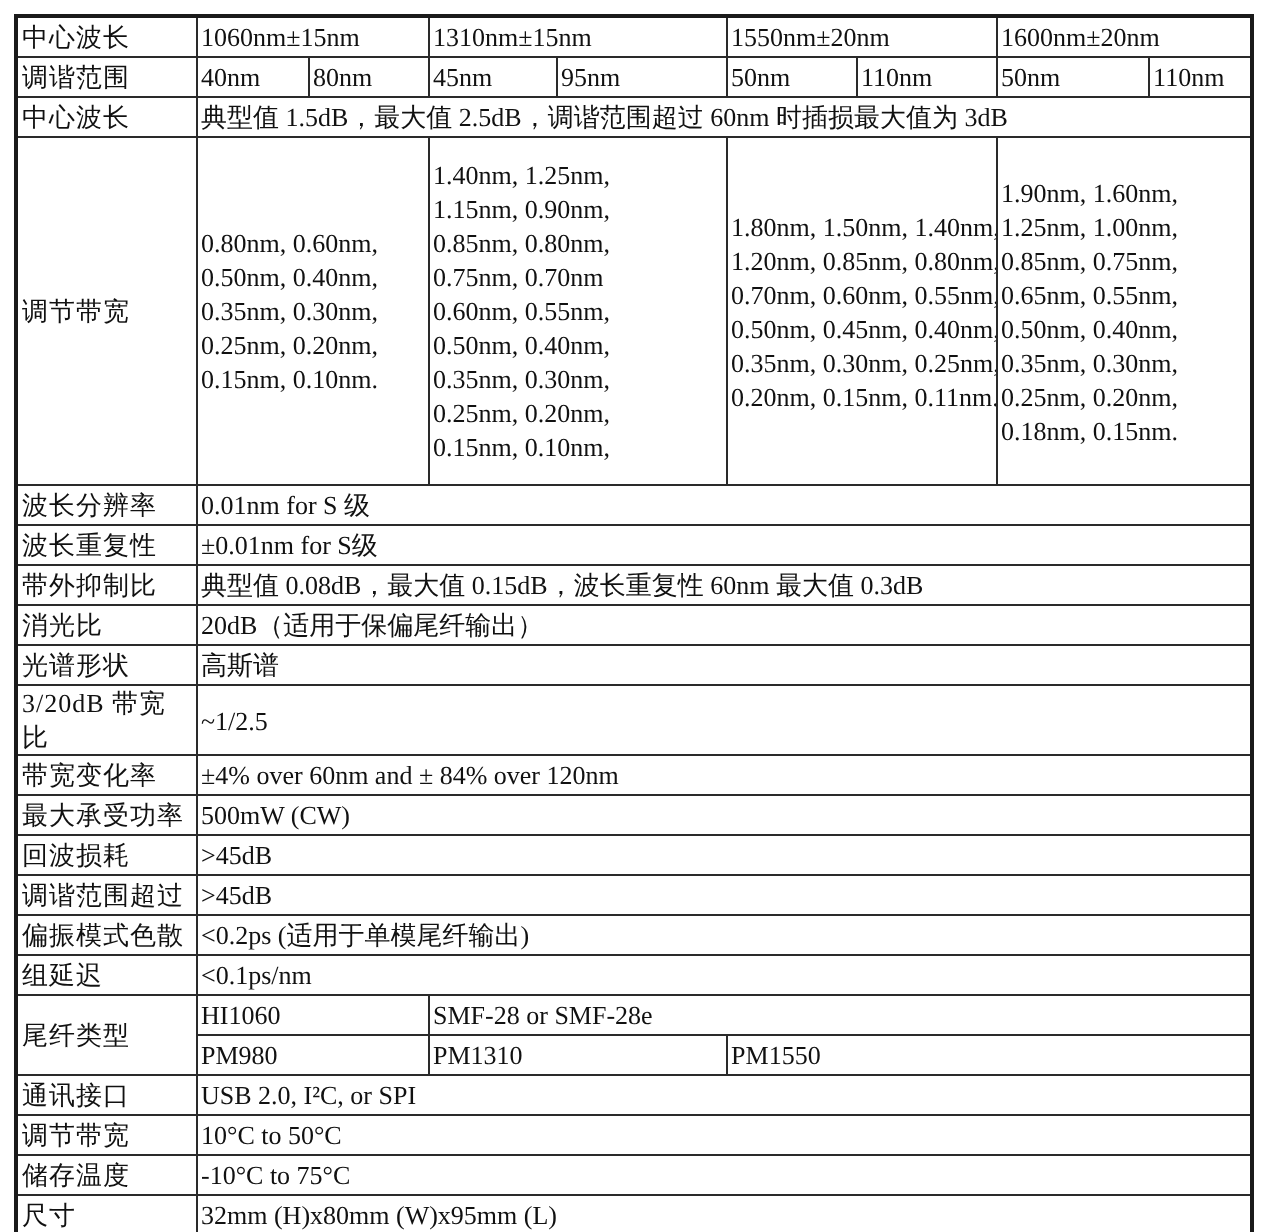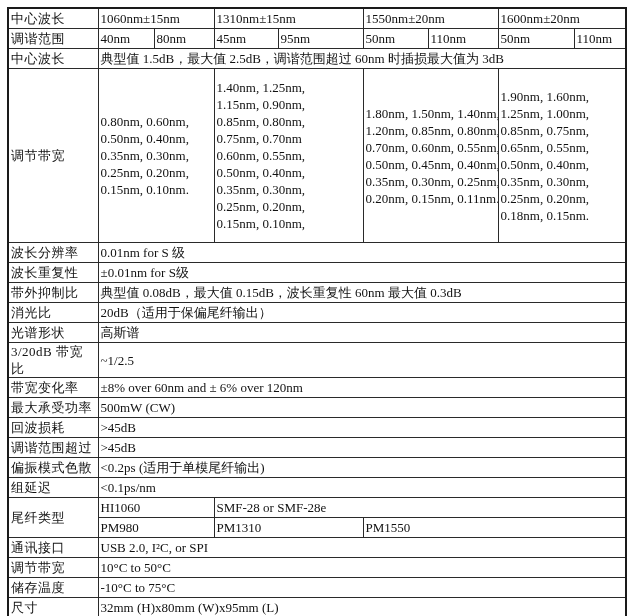--- a/index.html
+++ b/index.html
@@ -141,21 +141,21 @@
     <td colspan="8">高斯谱</td>
   </tr>
 
   <tr>
     <td class="lbl">3/20dB 带宽比</td>
     <td colspan="8">~1/2.5</td>
   </tr>
 
   <tr>
     <td class="lbl">带宽变化率</td>
-    <td colspan="8">±8% over 60nm and ± 6% over 120nm</td>
+    <td colspan="8">±4% over 60nm and ± 84% over 120nm</td>
   </tr>
 
   <tr>
     <td class="lbl">最大承受功率</td>
     <td colspan="8">500mW (CW)</td>
   </tr>
 
   <tr>
     <td class="lbl">回波损耗</td>
     <td colspan="8">&gt;45dB</td>

